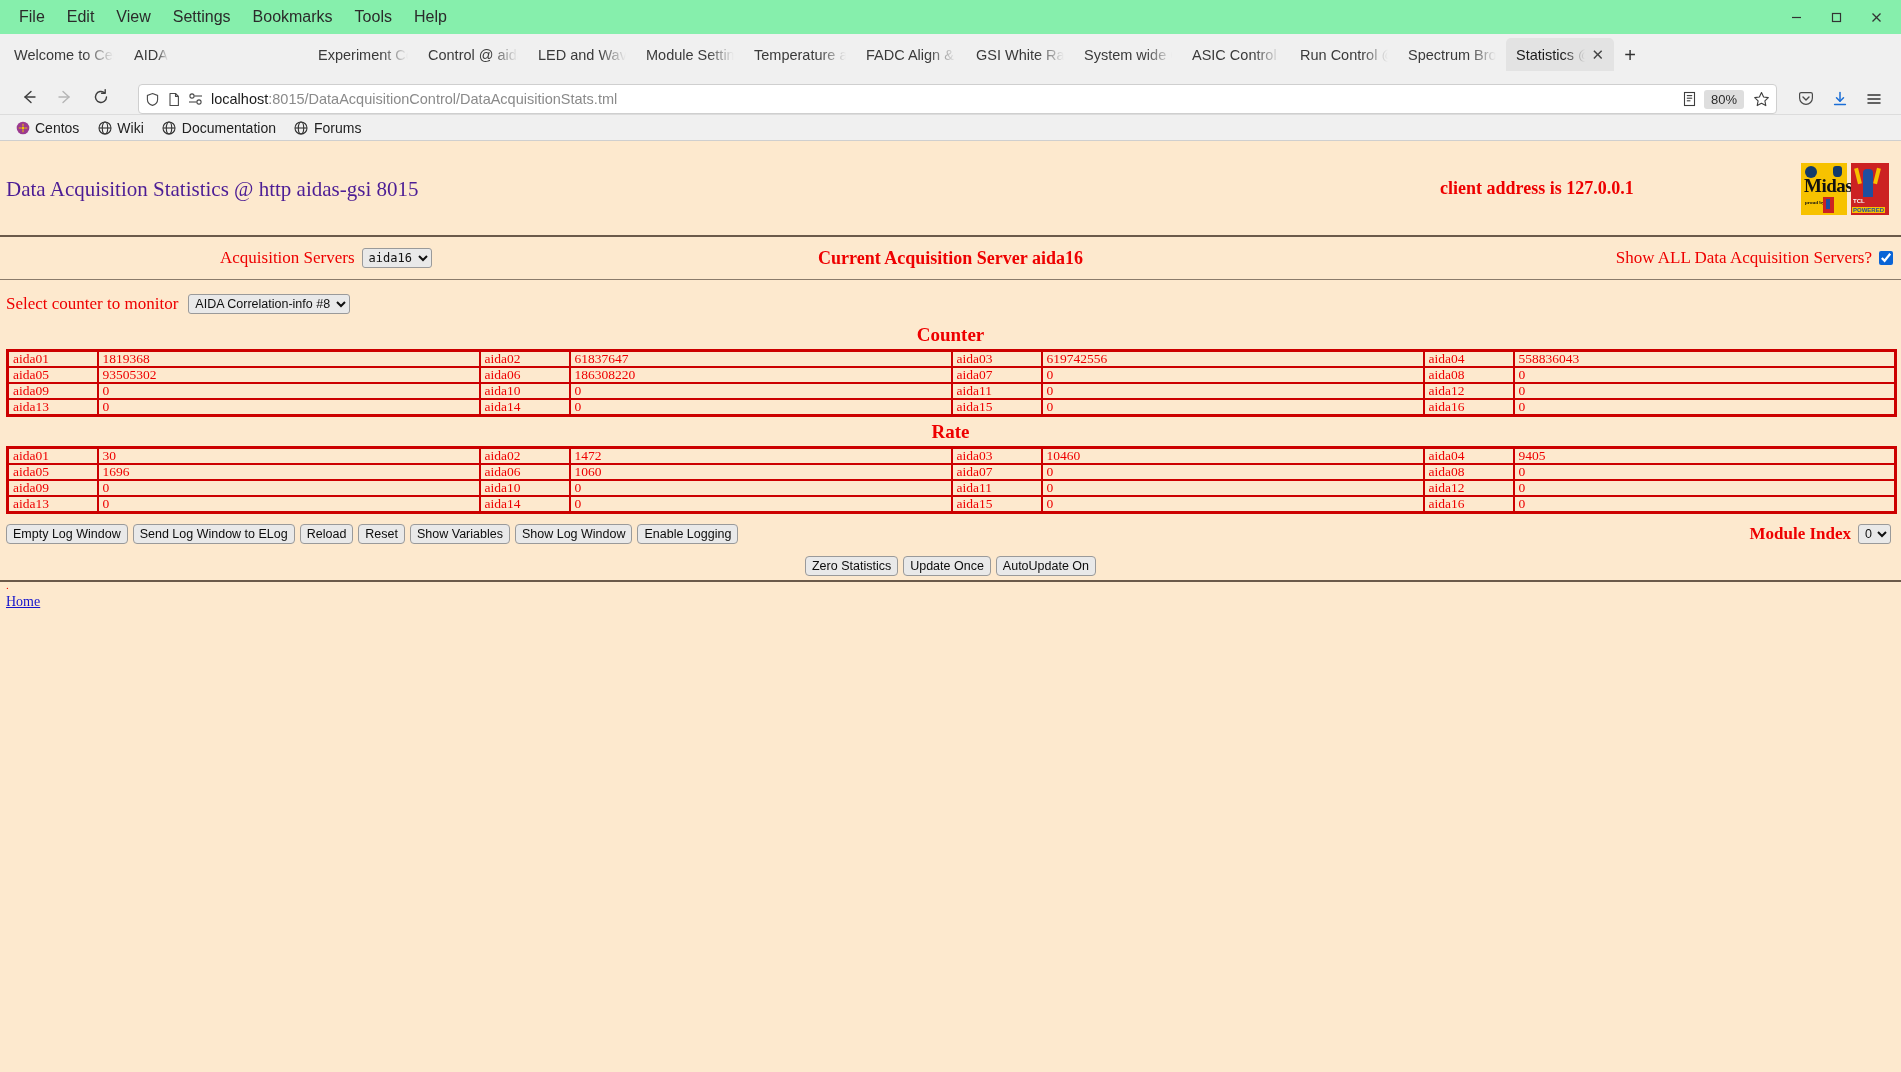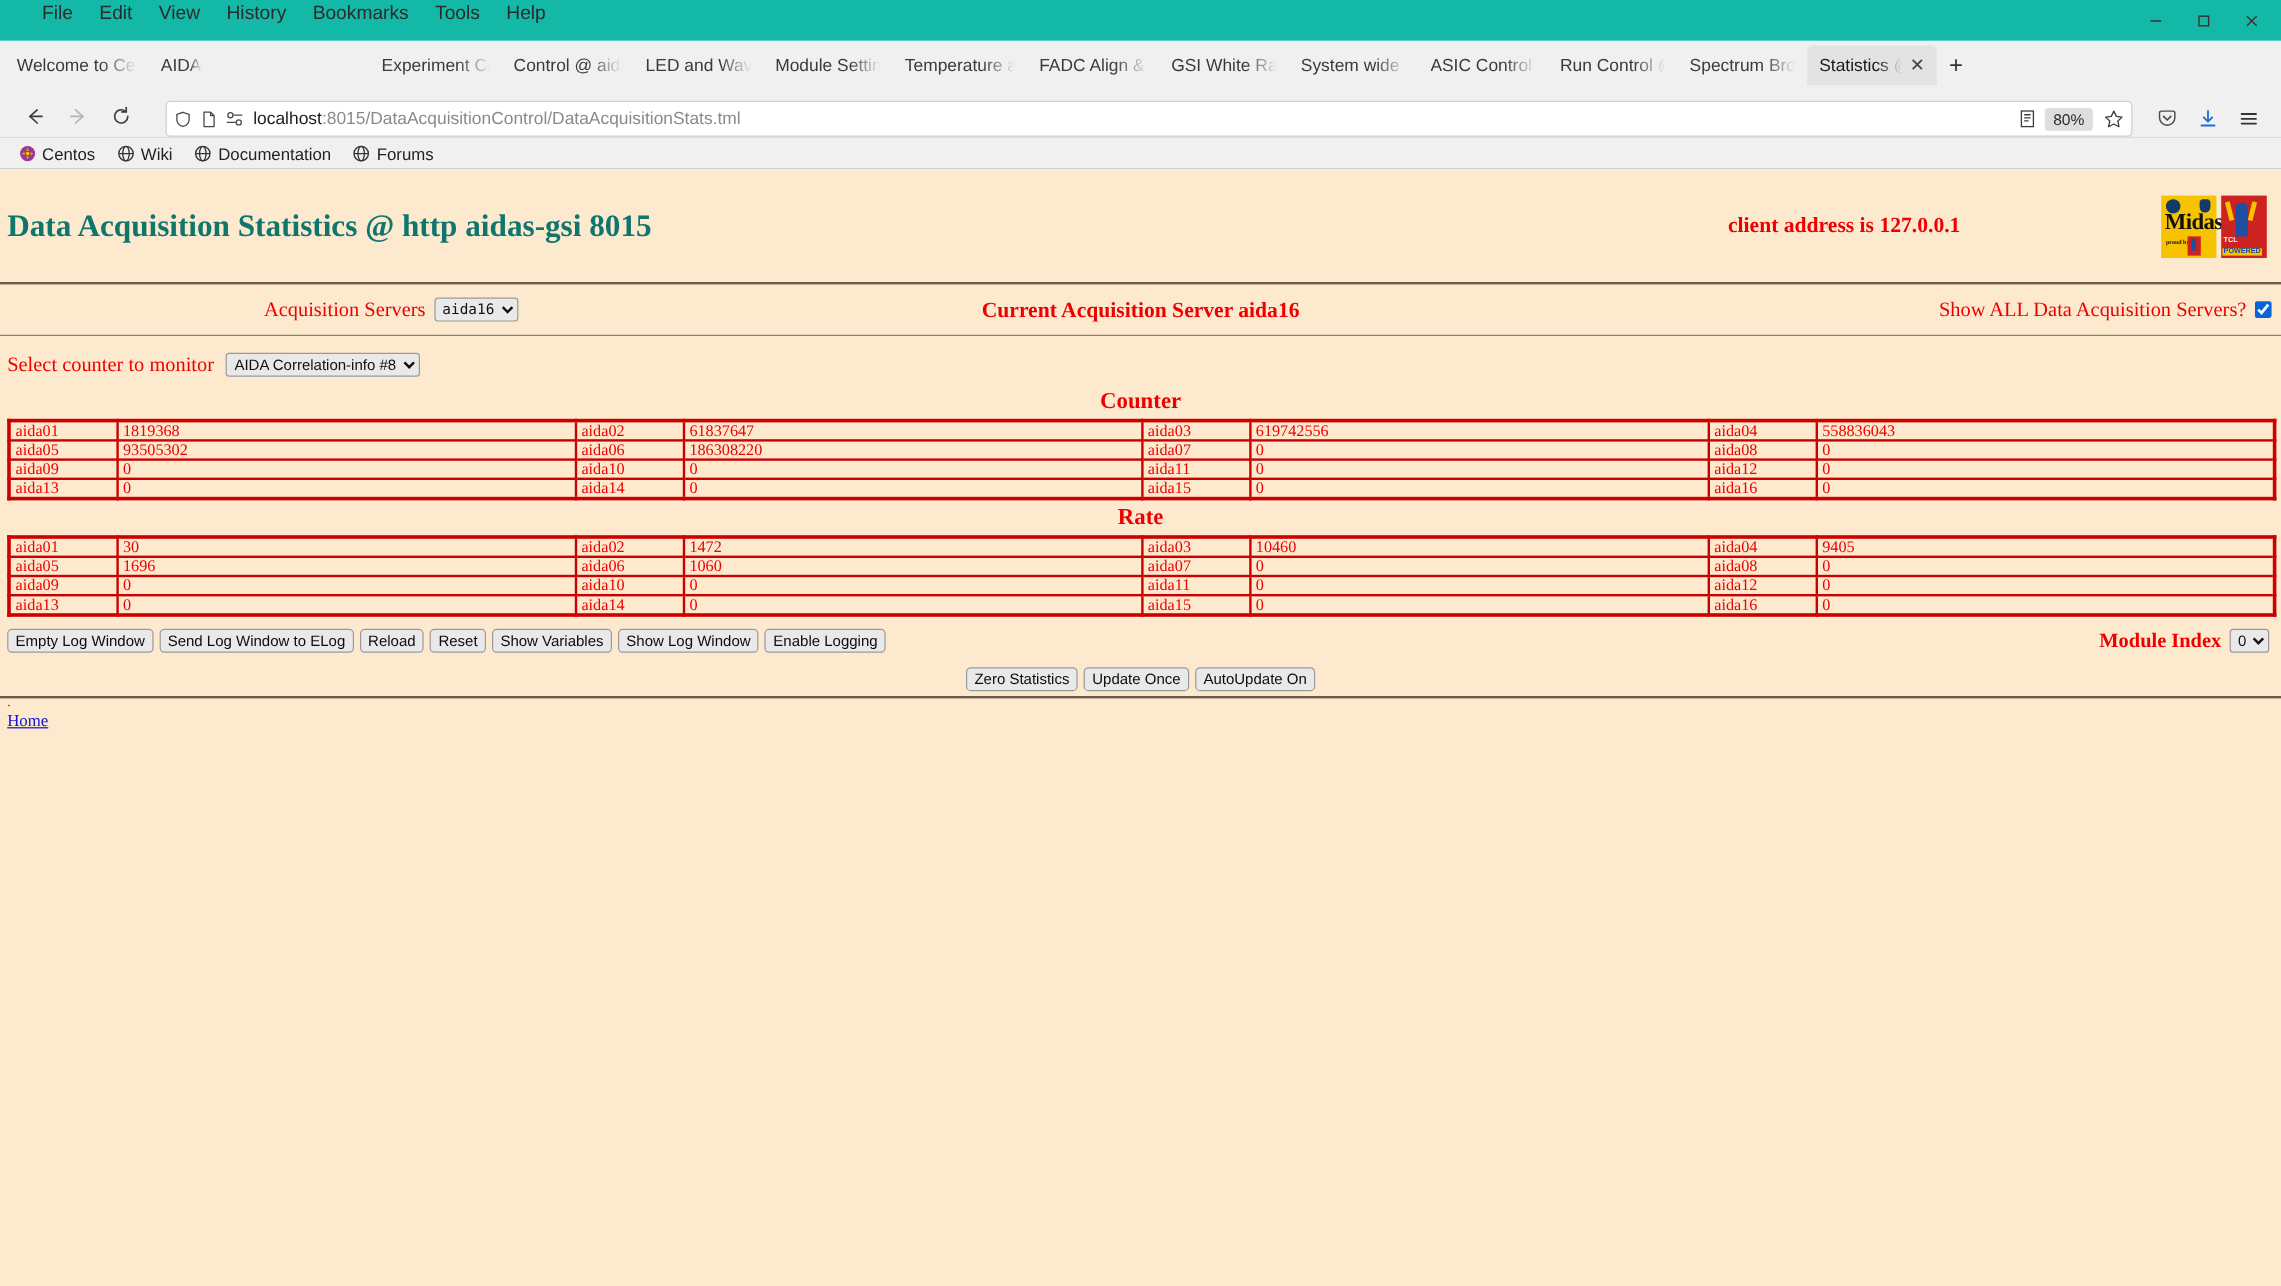--- a/index.html
+++ b/index.html
@@ -9,23 +9,23 @@
     overflow: hidden;
     background: #ffffff;
     font-family: "Liberation Sans", sans-serif;
   }
 
   
   .browser { width: 1901px; background: #f0f0f0; }
 
   .menubar {
     height: 34px;
-    display: flex; align-items: flex-start;
-    padding-left: 24px;
-    background: #14b8a6;
+    display: flex; align-items: center;
+    padding-left: 8px;
+    background: #86efac;
     position: relative;
   }
   .menu-item {
     font-size: 16px; color: #2b2b2b;
     padding: 3px 11px;
     cursor: default;
     white-space: nowrap;
   }
   .win-controls {
     position: absolute; right: 6px; top: 0; height: 34px;
@@ -152,21 +152,21 @@
 
   .header-row {
     display: flex; align-items: center;
     justify-content: space-between;
     padding: 22px 12px 20px 6px;
     position: relative;
     min-height: 72px;
   }
   .h-title {
     font-family: "Liberation Serif", serif;
-    font-size: 26px; font-weight: bold; color: #0f766e;
+    font-size: 21px; font-weight: normal; color: #4c1d95;
     white-space: nowrap;
   }
   .h-client {
     font-family: "Liberation Serif", serif;
     font-size: 18px; font-weight: bold; color: #ee0000;
     white-space: nowrap;
     position: absolute;
     left: 1440px; top: 50%; transform: translateY(-50%);
   }
   .logos { display: flex; gap: 4px; align-items: center; }
@@ -332,21 +332,21 @@
 </style>
 </head>
 <body>
 
 <div class="browser">
 
   <div class="menubar">
     <div class="menu-item">File</div>
     <div class="menu-item">Edit</div>
     <div class="menu-item">View</div>
-    <div class="menu-item">History</div>
+    <div class="menu-item">Settings</div>
     <div class="menu-item">Bookmarks</div>
     <div class="menu-item">Tools</div>
     <div class="menu-item">Help</div>
 
     <div class="win-controls">
       <div class="win-btn">
         <svg width="13" height="13" viewBox="0 0 13 13">
             <line x1="2" y1="6.5" x2="11" y2="6.5" stroke="#333" stroke-width="1.2"></line>
           </svg>
       </div>

